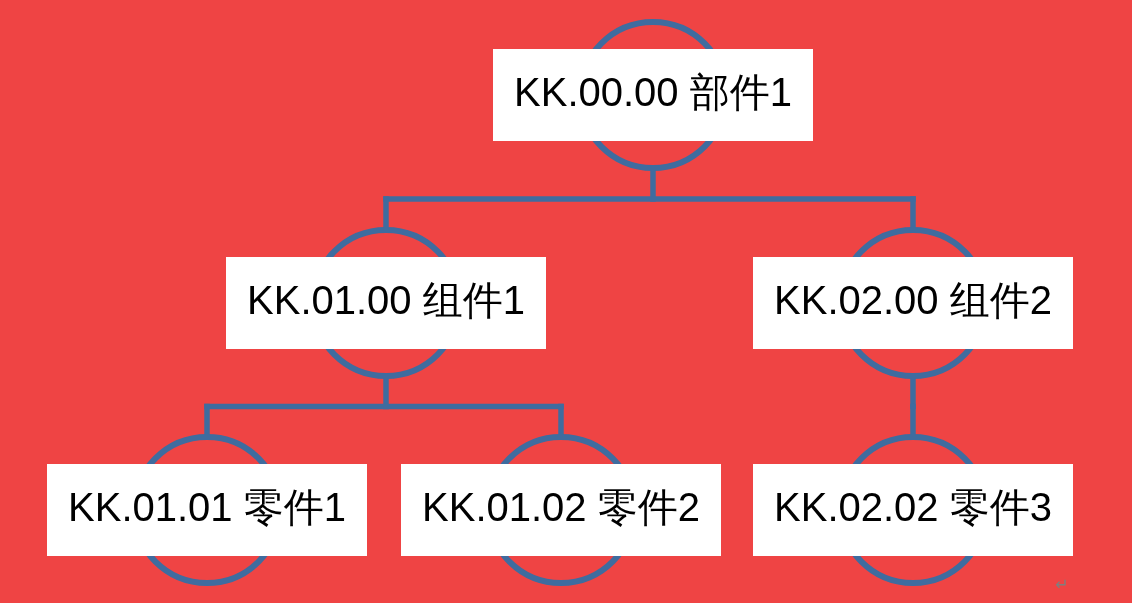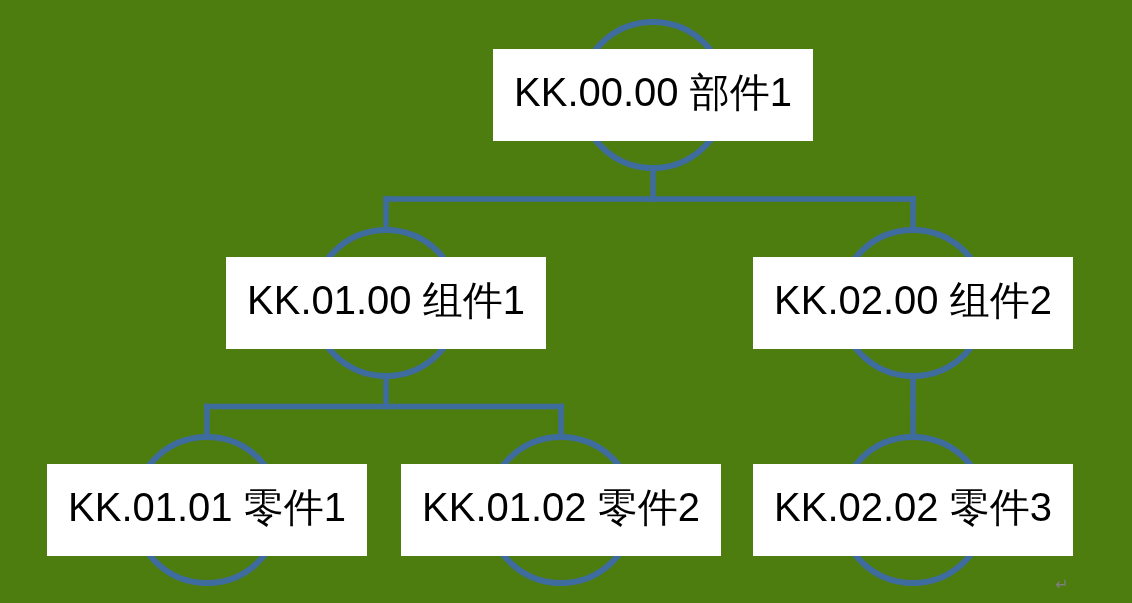--- a/index.html
+++ b/index.html
@@ -4,21 +4,21 @@
 <style>
   html, body {
     margin: 0;
     padding: 0;
     background: #ffffff;
   }
   .canvas {
     position: relative;
     width: 1132px;
     height: 603px;
-    background: #4d7c0f;
+    background: #ef4444;
     overflow: hidden;
     font-family: "Liberation Sans", "DejaVu Sans", sans-serif;
     text-align: center;
   }
   svg text.node-label {
     font-family: "Liberation Sans", "DejaVu Sans", sans-serif;
     font-size: 40px;
     fill: #000000;
   }
   svg text.para-mark {

